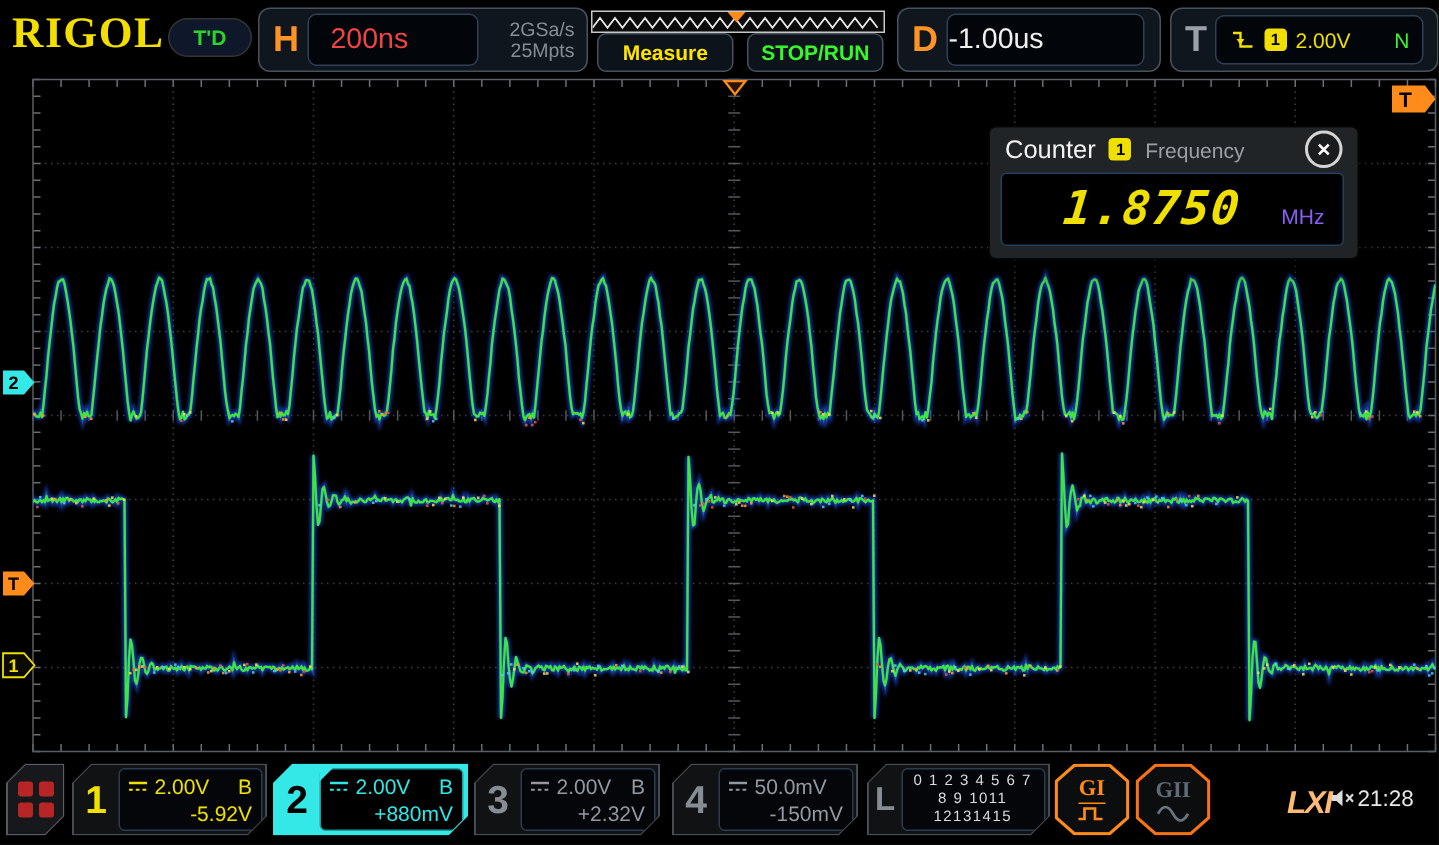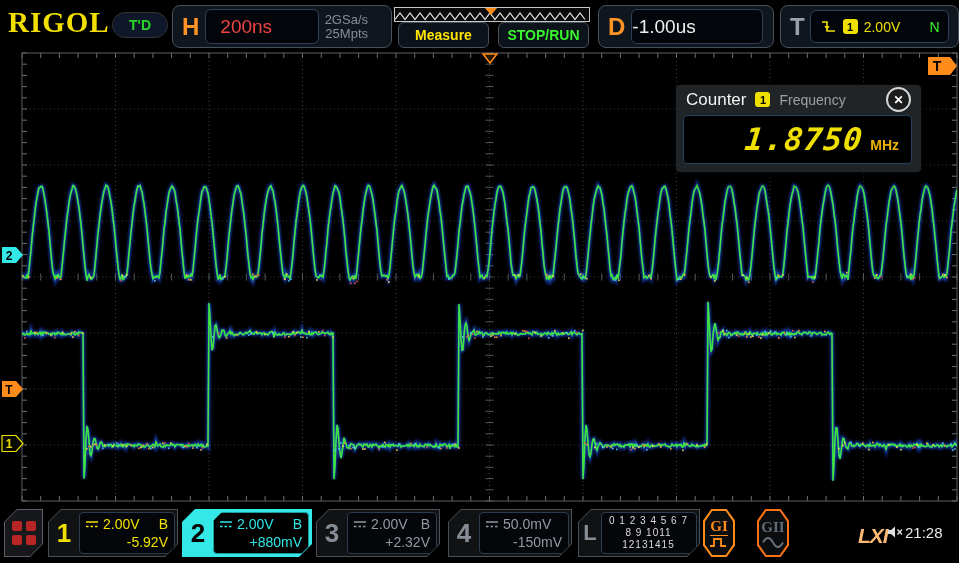--- a/index.html
+++ b/index.html
@@ -12,21 +12,21 @@
         font-size:29px;color:#f2df00;letter-spacing:1px;}
   #td-badge{left:112px;top:12px;width:54px;height:24px;background:#0f172a;border:1px solid #343434;
         border-radius:13px;color:#2ad52a;font-weight:bold;font-size:14px;display:flex;
         align-items:center;justify-content:center;}
   .panel{background:#10161d;border:1px solid #47525f;border-radius:8px;display:flex;align-items:center;}
   .inner{background:#02050a;border:1px solid #2e4057;border-radius:6px;display:flex;align-items:center;}
   #h-panel{left:172px;top:5px;width:218px;height:41px;}
   .oletter{font-weight:bold;font-size:24px;color:#ff9326;margin:0 6px 0 9px;}
   #h-inner{width:112px;height:33px;}
   #h-inner span{color:#ef4444;font-size:19px;margin-left:14px;}
-  #srate{margin-left:auto;margin-right:23px;text-align:right;color:#878d94;font-size:13px;line-height:14px;}
+  #srate{margin-left:auto;margin-right:8px;text-align:right;color:#878d94;font-size:13px;line-height:14px;}
   #strip{left:394px;top:7px;width:194px;height:13px;background:#0a0a0a;border:1px solid #c8c8c8;}
   #strip-tri{left:485px;top:8px;width:0;height:0;border-left:6px solid transparent;
         border-right:6px solid transparent;border-top:7px solid #ff8c1a;}
   .topbtn{top:22px;width:89px;height:24px;background:#0d131a;border:1px solid #47525f;border-radius:6px;
         display:flex;align-items:center;justify-content:center;font-weight:bold;font-size:14px;cursor:pointer;}
   #measure-btn{left:398px;color:#ffe400;}
   #stoprun-btn{left:498px;color:#39f52e;}
   #d-panel{left:598px;top:5px;width:174px;height:41px;}
   #d-inner{width:130px;height:33px;}
   #d-inner span{color:#efefef;font-size:19px;margin-left:0;}
@@ -35,35 +35,35 @@
   #t-inner{width:139px;height:33px;gap:6px;padding-left:10px;box-sizing:border-box;}
   .badge1{width:15px;height:15px;background:#f0e000;border-radius:3px;color:#000;font-weight:bold;
         font-size:11px;display:flex;align-items:center;justify-content:center;}
   #t-level{color:#f0e000;font-size:14px;}
   #t-mode{color:#39f52e;font-size:14px;margin-left:auto;margin-right:8px;}
 
   
   #wave{left:0;top:48px;}
 
   
-  #counter{left:676px;top:85px;width:245px;height:87px;background:#212426;border-radius:4px;
+  #counter{left:660px;top:85px;width:245px;height:87px;background:#212426;border-radius:4px;
         box-shadow:0 0 0 1px #060606,5px 7px 14px rgba(0,0,0,.65);}
   #counter-head{position:absolute;left:0;top:0;right:0;height:29px;display:flex;align-items:center;gap:9px;
         padding:0 10px;}
   #counter-title{color:#f2f2f2;font-size:17px;}
   #counter-mode{color:#9aa0a5;font-size:14px;}
   #counter-close{margin-left:auto;width:21px;height:21px;border:2px solid #d5d5d5;border-radius:50%;
         color:#fff;font-size:12px;font-weight:bold;display:flex;align-items:center;justify-content:center;
         background:#1a1c1e;cursor:pointer;}
   #counter-box{position:absolute;left:7px;top:30px;width:229px;height:49px;background:#000;
         border:1px solid #23405e;border-radius:4px;display:flex;align-items:baseline;justify-content:flex-end;
         gap:7px;padding-right:12px;box-sizing:border-box;}
   #counter-value{font-family:"DejaVu Sans Mono",monospace;font-style:italic;font-weight:bold;
         font-size:31px;color:#f0e000;transform:skewX(-6deg);letter-spacing:1px;line-height:46px;}
-  #counter-unit{font-size:14px;color:#eab308;font-weight:bold;}
+  #counter-unit{font-size:14px;color:#8b5cf6;font-weight:normal;margin-left:20px;}
 
   
   .cham{position:absolute;top:509px;height:48px;
         clip-path:polygon(13px 0,100% 0,100% calc(100% - 13px),calc(100% - 13px) 100%,0 100%,0 13px);}
   .cham-in{position:absolute;inset:1px;
         clip-path:polygon(12px 0,100% 0,100% calc(100% - 12px),calc(100% - 12px) 100%,0 100%,0 12px);
         background:#101214;display:flex;align-items:center;}
   .chdigit{font-weight:bold;font-size:26px;width:30px;text-align:center;flex:none;}
   .vbox{flex:1;align-self:stretch;margin:2px 2px 2px 0;background:#04060a;border:1px solid #2c3b4d;
         border-radius:4px;position:relative;font-size:14px;padding:2px 6px 2px 5px;box-sizing:border-box;}
@@ -80,21 +80,21 @@
   #ch2 .chdigit{color:#000;} #ch2 .vbox{color:#2ee8e8;background:#000;border-color:#1f9c9c;}
   #ch2 .dogear{position:absolute;left:-1px;top:-1px;width:0;height:0;
         border-top:9px solid #35e8e8;border-right:9px solid transparent;}
   #ch3{left:316px;width:124px;} #ch3 .chdigit{color:#868d95;} #ch3 .vbox{color:#9299a1;}
   #ch4{left:448px;width:124px;} #ch4 .chdigit{color:#868d95;} #ch4 .vbox{color:#9299a1;}
   #lpanel{left:578px;width:122px;background:#4a5057;}
   #lpanel .chdigit{color:#868d95;font-size:22px;width:22px;}
   #lpanel .vbox{font-family:"Liberation Sans",sans-serif;font-size:10px;color:#dcdcdc;
         display:flex;flex-direction:column;justify-content:center;line-height:12px;letter-spacing:1px;
         text-align:center;}
-  .oct{position:absolute;top:509px;width:32px;height:48px;cursor:pointer;
+  .oct{position:absolute;top:509px;width:50px;height:48px;cursor:pointer;
         clip-path:polygon(26% 0,74% 0,100% 24%,100% 76%,74% 100%,26% 100%,0 76%,0 24%);}
   .oct-in{position:absolute;inset:2px;background:#0c0d0f;
         clip-path:polygon(26% 0,74% 0,100% 24%,100% 76%,74% 100%,26% 100%,0 76%,0 24%);
         display:flex;flex-direction:column;align-items:center;justify-content:center;gap:1px;}
   #gi{left:703px;background:#ff8c1a;}
   #gi .glabel{color:#ff8c1a;border-bottom:1px solid #ff8c1a;}
   #gii{left:757px;background:#f97316;}
   #gii .glabel{color:#5f6b77;}
   .glabel{font-weight:bold;font-size:15px;font-family:"Liberation Serif",serif;}
   #lxi{left:858px;top:524px;color:#fdba74;font-weight:bold;font-style:italic;font-size:21px;letter-spacing:-1px;}

